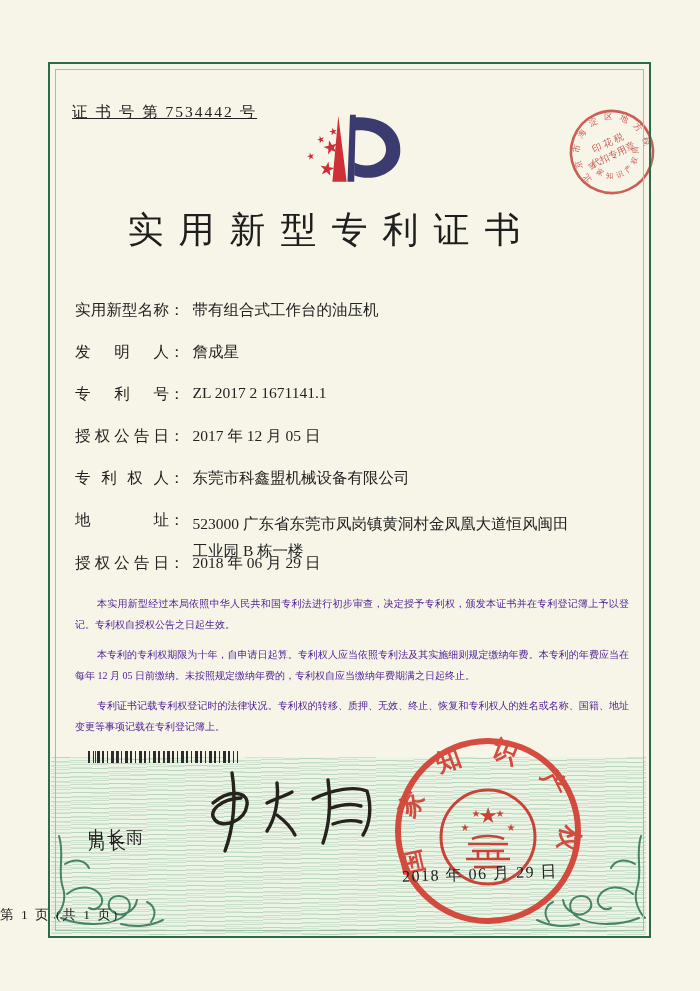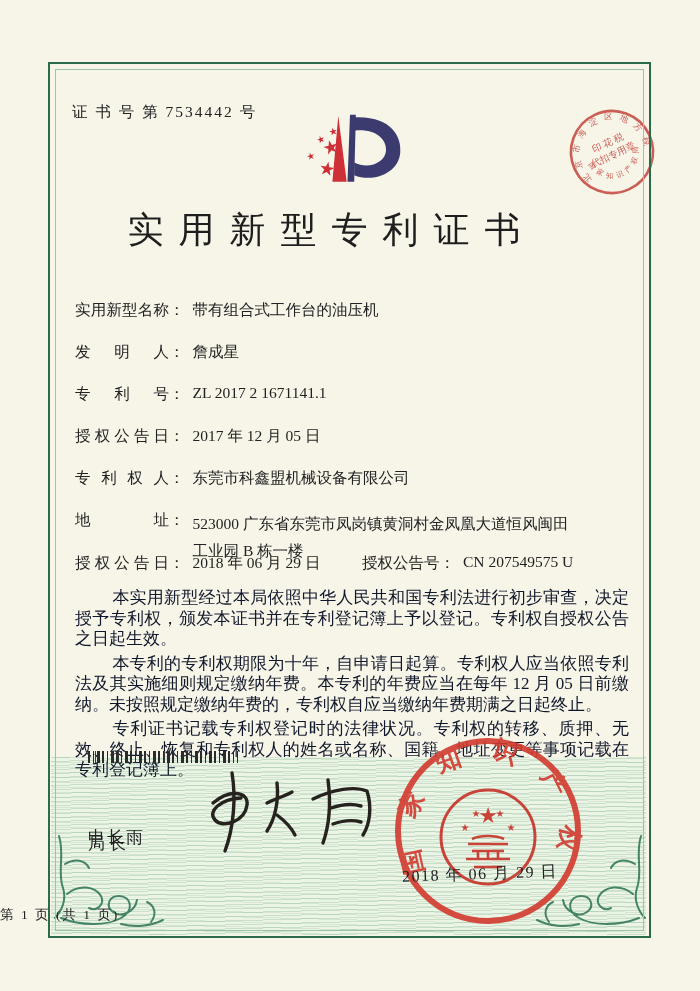--- a/index.html
+++ b/index.html
@@ -9,34 +9,34 @@
   .frame-outer{position:absolute;left:48px;top:62px;width:599px;height:872px;
         border:2.5px solid #2a6b4c;z-index:5;pointer-events:none;}
   .frame-inner{position:absolute;left:55px;top:69px;width:587px;height:860px;
         border:1px solid #9cc2a8;z-index:5;pointer-events:none;}
   
   .band{position:absolute;left:51px;top:757px;width:595px;height:178px;z-index:0;
         background:
           repeating-linear-gradient(178.5deg, rgba(124,178,140,0.32) 0 1px, rgba(255,255,255,0) 1px 4px),
           repeating-linear-gradient(181.5deg, rgba(124,178,140,0.22) 0 1px, rgba(255,255,255,0) 1px 5px),
           #ecf4e6;}
-  .cert-number{position:absolute;left:72px;top:102px;font-size:15.5px;letter-spacing:2px;z-index:2;}
+  .cert-number{position:absolute;left:72px;top:102px;font-size:15.5px;letter-spacing:2px;z-index:2;text-decoration:underline;}
   .logo{position:absolute;left:283px;top:94px;z-index:2;}
   .title{position:absolute;left:0;top:206px;width:648px;text-align:center;
         font-size:36px;letter-spacing:15px;text-indent:15px;color:#1e1e1e;z-index:2;}
   .fields{position:absolute;left:0;top:0;width:700px;z-index:2;}
   .row{position:absolute;left:75px;font-size:15.5px;white-space:nowrap;}
   .flabel{display:inline-block;width:94px;text-align:justify;text-align-last:justify;vertical-align:top;}
   .colon{vertical-align:top;}
   .fvalue{margin-left:8px;vertical-align:top;}
   .fvalue.wrap{display:inline-block;width:382px;white-space:normal;line-height:1.75;}
   .g-right{position:absolute;left:287px;top:0;}
   .paras{position:absolute;left:75px;top:584px;width:554px;z-index:2;}
-  .paras p{margin:4px 0 2px 0;font-size:17px;line-height:20.5px;text-align:justify;
-        text-indent:2.2em;color:#0f172a;}
+  .paras p{margin:10px 0 2px 0;font-size:10px;line-height:20.5px;text-align:justify;
+        text-indent:2.2em;color:#4c1d95;}
   .barcode{position:absolute;left:88px;top:751px;width:150px;height:12px;z-index:2;
         background-image:
           repeating-linear-gradient(90deg,#2b2b2b 0 2px,rgba(0,0,0,0) 2px 5px,#2b2b2b 5px 6px,rgba(0,0,0,0) 6px 9px,#2b2b2b 9px 12px,rgba(0,0,0,0) 12px 14px),
           repeating-linear-gradient(90deg,rgba(0,0,0,0) 0 7px,#3a3a3a 7px 8px,rgba(0,0,0,0) 8px 23px);}
   .director-title{position:absolute;left:88px;top:832px;font-size:17px;letter-spacing:4px;z-index:2;}
   .director-name{position:absolute;left:88px;top:826px;font-size:17px;letter-spacing:2px;z-index:2;}
   .signature{position:absolute;left:195px;top:763px;z-index:2;}
   .seal-bottom{position:absolute;left:388px;top:731px;z-index:3;}
   .seal-date{position:absolute;left:402px;top:864px;font-size:16px;letter-spacing:1.5px;
         color:#1c1c1c;transform:rotate(-2deg);z-index:4;}
@@ -92,23 +92,20 @@
     </div>
     <div class="row" style="top:468px">
       <span class="flabel">专利权人</span><span class="colon">：</span><span class="fvalue">东莞市科鑫盟机械设备有限公司</span>
     </div>
     <div class="row" style="top:510px">
       <span class="flabel">地址</span><span class="colon">：</span><span class="fvalue wrap">523000 广东省东莞市凤岗镇黄洞村金凤凰大道恒风闽田工业园 B 栋一楼</span>
     </div>
     <div class="row" style="top:553px">
       <span>
         <span class="flabel">授权公告日</span><span class="colon">：</span><span class="fvalue">2018 年 06 月 29 日</span>
-      </span>
-      <span class="g-right">
-        <span>授权公告号</span><span class="colon">：</span><span class="fvalue">CN 207549575 U</span>
       </span>
     </div>
   </div>
 
   <div class="paras">
     <p>本实用新型经过本局依照中华人民共和国专利法进行初步审查，决定授予专利权，颁发本证书并在专利登记簿上予以登记。专利权自授权公告之日起生效。</p>
     <p>本专利的专利权期限为十年，自申请日起算。专利权人应当依照专利法及其实施细则规定缴纳年费。本专利的年费应当在每年 12 月 05 日前缴纳。未按照规定缴纳年费的，专利权自应当缴纳年费期满之日起终止。</p>
     <p>专利证书记载专利权登记时的法律状况。专利权的转移、质押、无效、终止、恢复和专利权人的姓名或名称、国籍、地址变更等事项记载在专利登记簿上。</p>
   </div>
 

